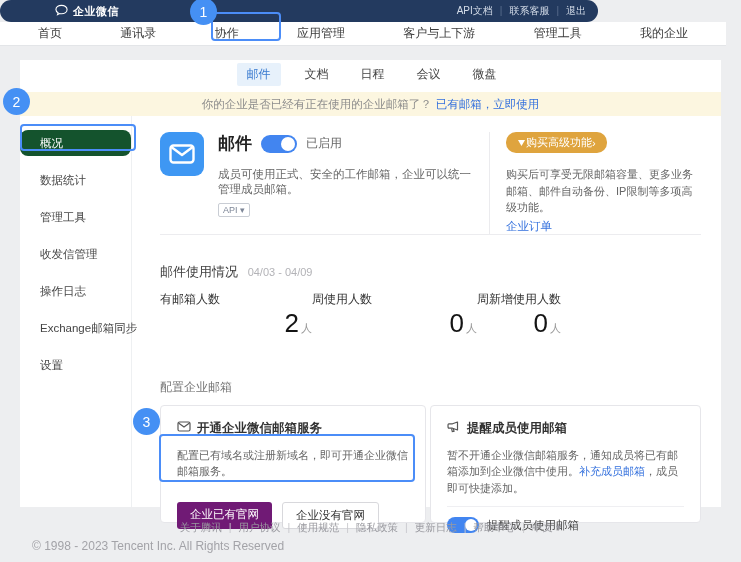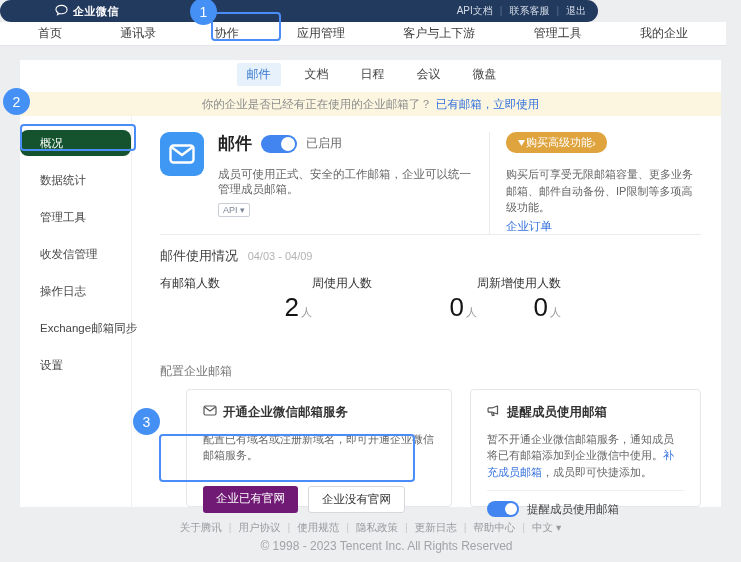--- a/index.html
+++ b/index.html
@@ -48,43 +48,43 @@
   .toggle.small::after { width:12px; height:12px; }
   .muted { font-size:12px; color:#666; }
   .mail-desc { margin-top:12px; font-size:11.5px; color:#666; display:flex; align-items:center; gap:6px; flex-wrap:wrap; }
   .api-chip { font-size:9px; color:#7d8697; border:1px solid #c9cdd4; border-radius:2px; padding:1px 4px; cursor:pointer; white-space:nowrap; }
   .premium { width:212px; flex:0 0 212px; border-left:1px solid #ebebee; padding-left:16px; margin-left:14px; }
   .premium-btn { display:inline-flex; align-items:center; background:#dfa43e; color:#fff;
     font-size:11px; padding:3px 11px; border-radius:10px; cursor:pointer; }
   .premium-desc { margin-top:13px; font-size:11px; color:#666; line-height:1.5; }
   .order-link { display:inline-block; margin-top:3px; font-size:11.5px; color:#3370dd; cursor:pointer; }
   .divider { border-top:1px solid #ececef; }
-  .usage-title-row { margin-top:12px; font-size:13px; color:#3f3f3f; }
+  .usage-title-row { margin-top:28px; font-size:13px; color:#3f3f3f; }
   .usage-range { font-size:11px; color:#b3b3b7; margin-left:6px; }
   .stats { display:flex; margin-top:10px; }
   .stat:nth-child(1) { width:152px; } .stat:nth-child(2) { width:165px; }
   .stat-label { font-size:12px; color:#333; }
   .stat-value { font-size:26px; color:#141414; line-height:30px;text-align:right; }
   .stat-unit { font-size:11px; color:#999; margin-left:2px; }
   .section-label { margin-top:36px; font-size:12px; color:#757575; }
-  .cards { display:flex; gap:18px; margin-top:9px;margin-left:26px; }
+  .cards { display:flex; gap:4px; margin-top:9px; }
   .card { border:1px solid #e6e6ea; border-radius:4px; height:118px; padding:14px 16px; background:#fff; }
   .card-open { width:266px; flex:0 0 266px; }
   .card-remind { flex:1; }
   .card-head { display:flex; align-items:center; gap:6px; font-size:12.5px; font-weight:bold; color:#333; }
   .card-desc { margin-top:10px; font-size:11px; color:#666; line-height:1.5; }
   .inline-link { color:#3370dd; cursor:pointer; }
   .btn-row { margin-top:22px; display:flex; gap:10px; }
   .btn { font-size:11.5px; padding:5px 13px; border-radius:3px; cursor:pointer; white-space:nowrap; }
   .btn.primary { background:#701a75; color:#fff; }
   .btn.secondary { background:#fff; color:#333; border:1px solid #d8d8dc; }
   .remind-divider { border-top:1px solid #efeff2; margin-top:10px; }
   .remind-toggle-row { display:flex; align-items:center; gap:8px; margin-top:10px; font-size:11.5px; color:#444; }
   
-  .footer { position:absolute; left:0; top:521px; width:741px; text-align:center; color:#9a9aa0; }
+  .footer { position:absolute; left:0; top:521px; width:741px; text-align:left; color:#9a9aa0; }
   .f-links { font-size:10.5px; display:flex; justify-content:center; align-items:center; }
   .f-link { cursor:pointer; }
   .f-link + .f-link::before, .f-lang::before { content:"|"; margin:0 7px; color:#c9c9cd; }
   .f-lang { cursor:pointer; }
   .f-copy { margin-top:4px; font-size:12px; color:#a3a3a8;padding-left:32px; }
   
   .callout { position:absolute; width:27px; height:27px; border-radius:50%; background:#4590f4; color:#fff;
     display:flex; align-items:center; justify-content:center; font-size:14px; z-index:30; }
   .ann-box { position:absolute; border:2px solid #4b8df8; border-radius:4px; z-index:20; }
   #callout-1 { left:190px; top:-2px; }

